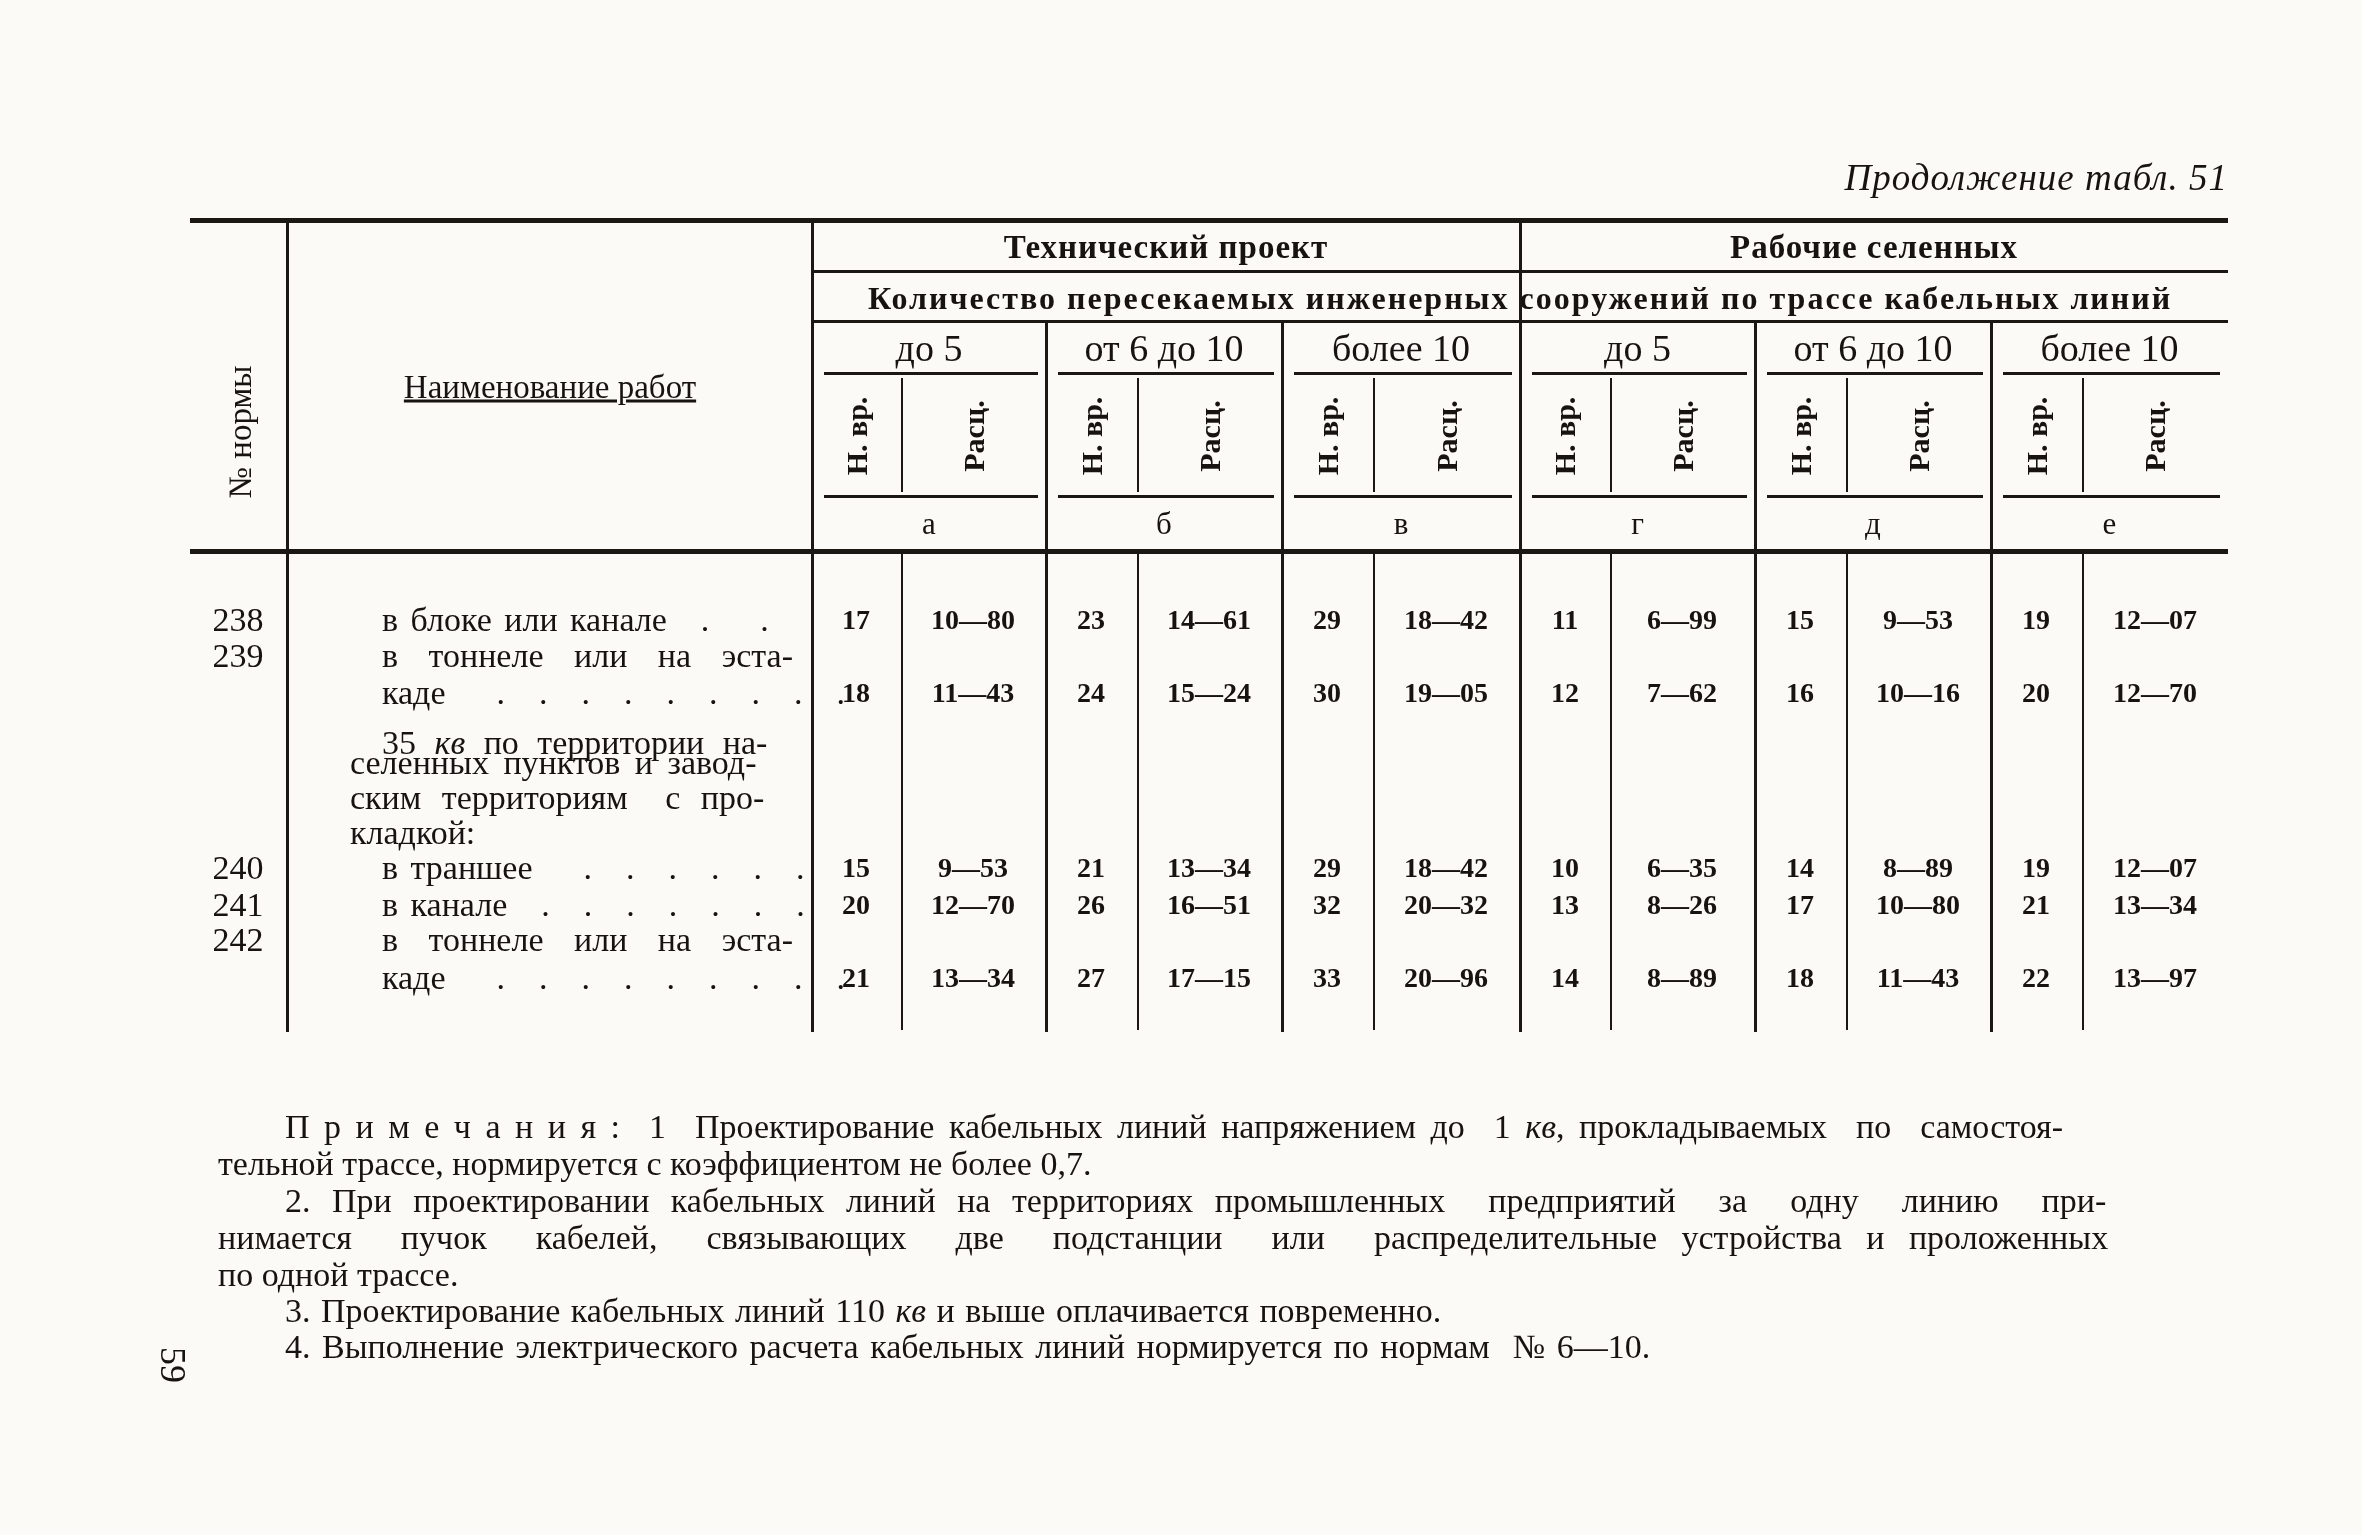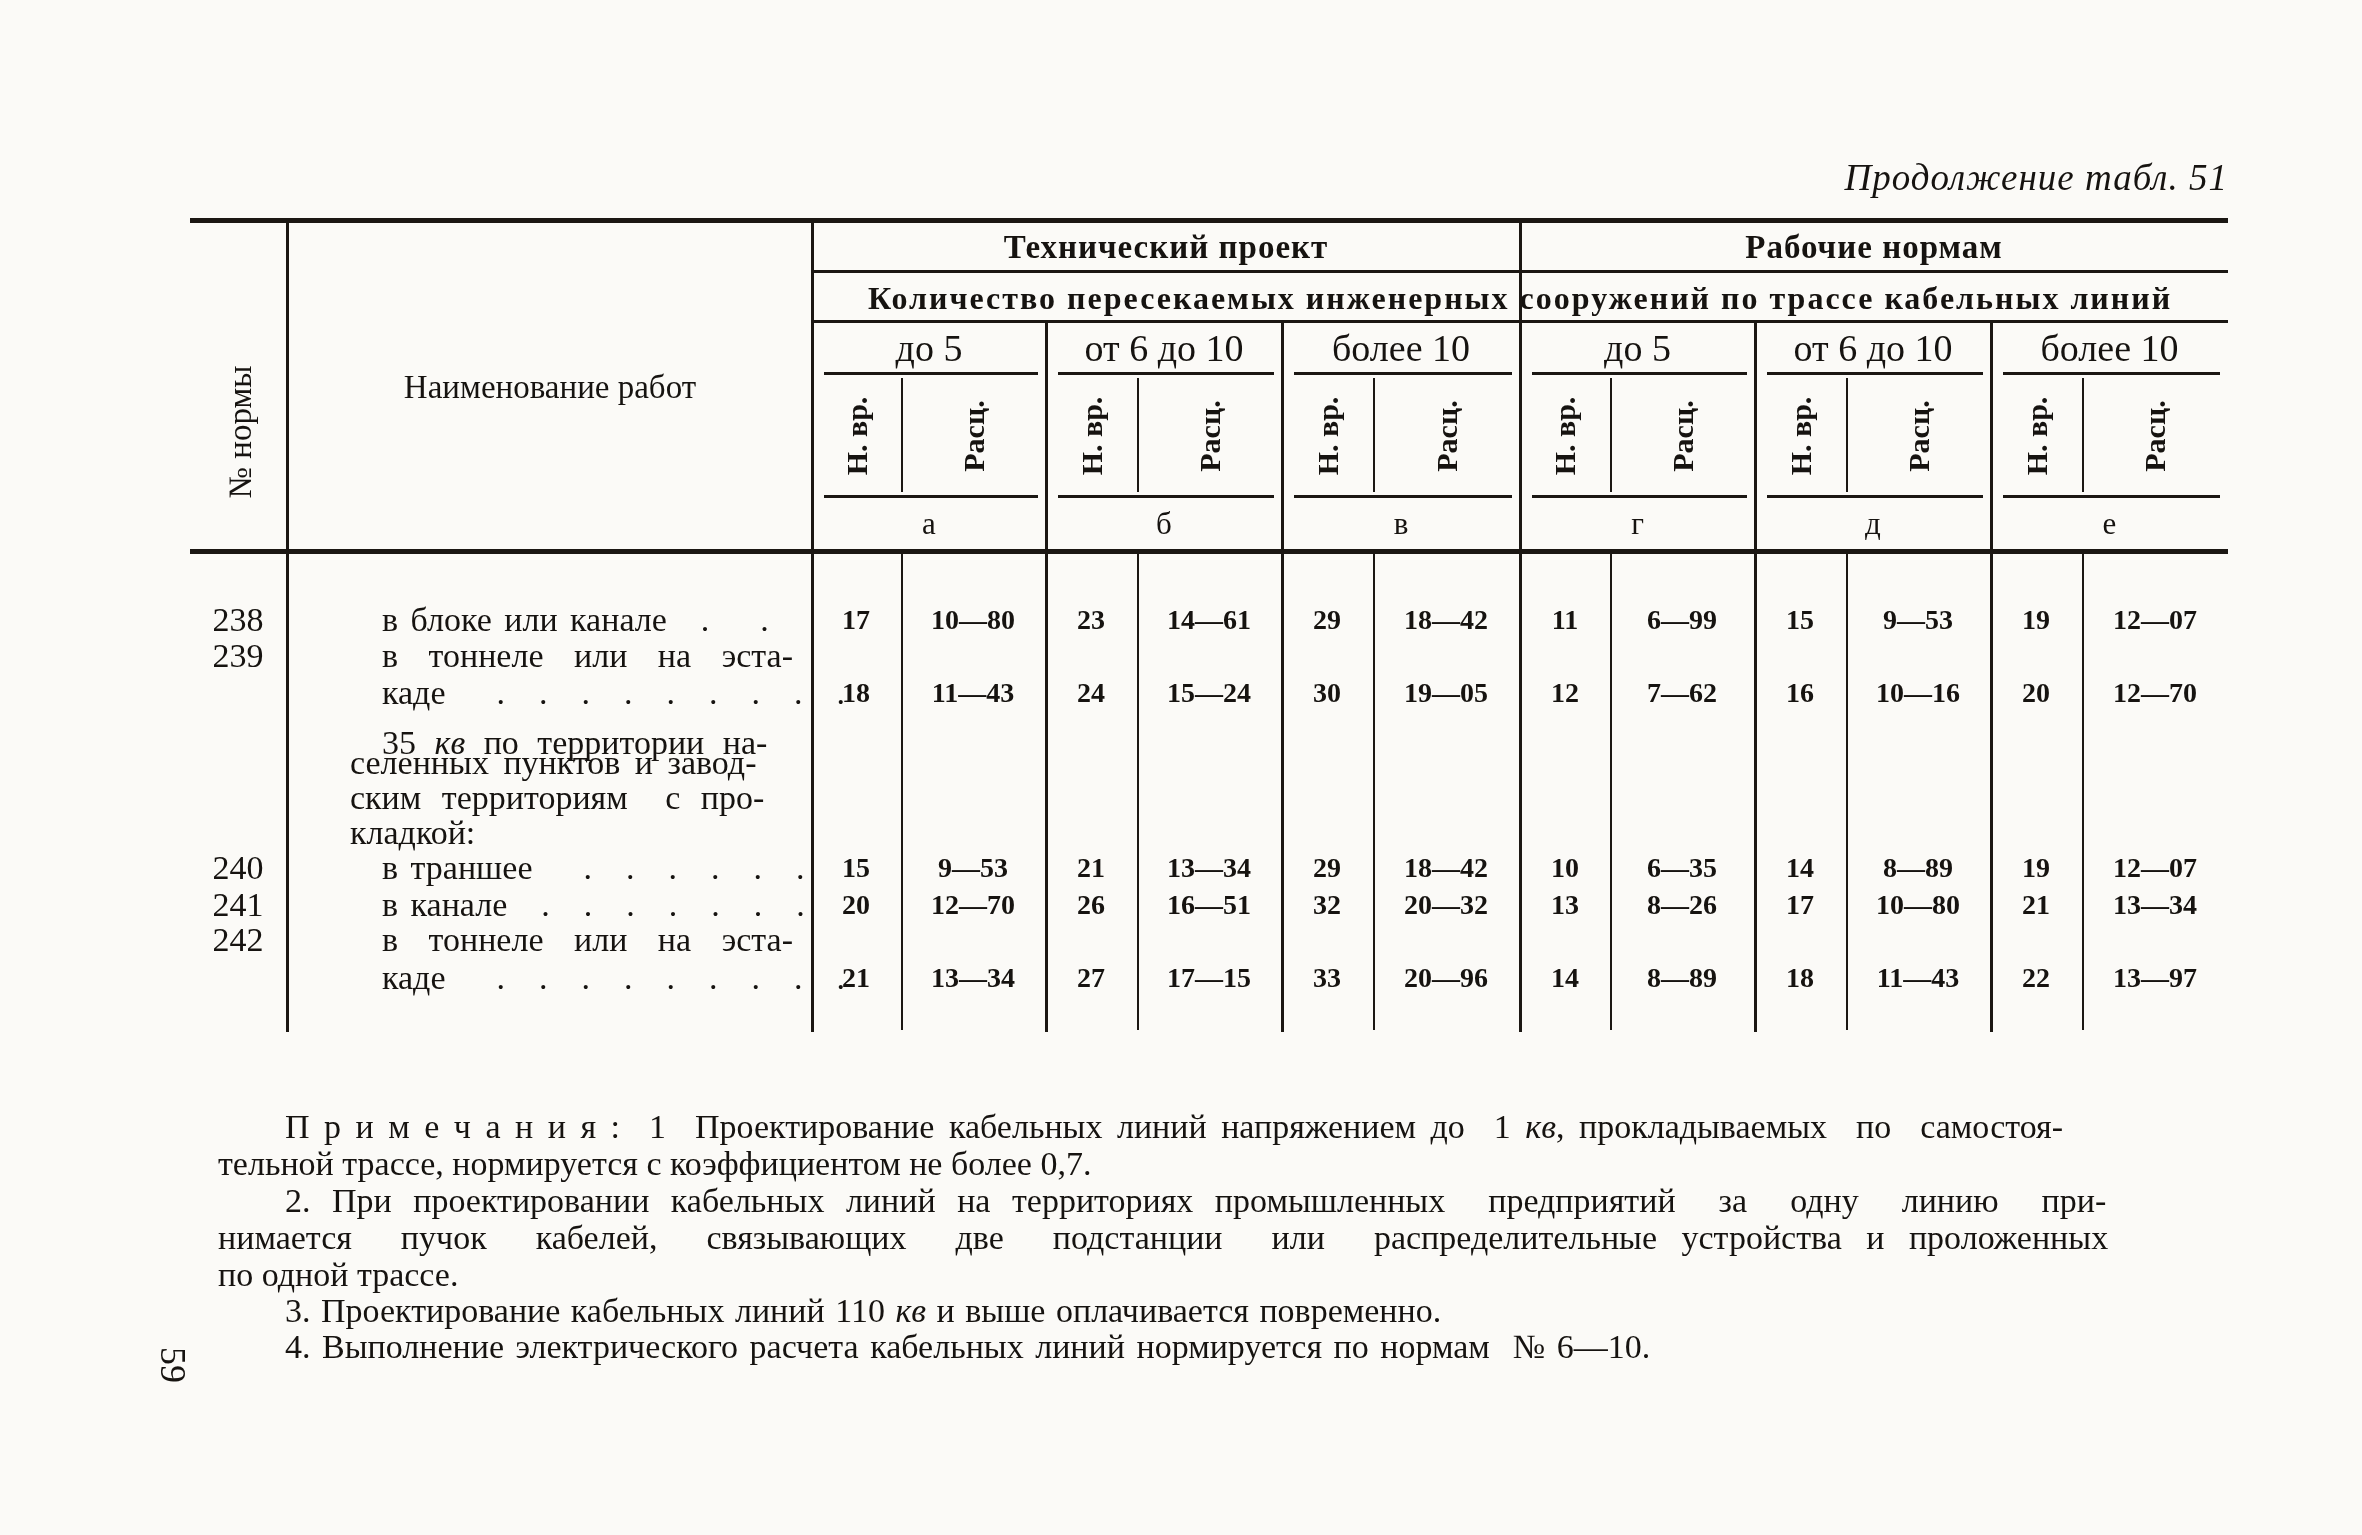--- a/index.html
+++ b/index.html
@@ -37,23 +37,23 @@
   .note-line{font-size:34px;height:40px;line-height:40px;}
 </style>
 </head>
 <body>
 
 <div id="caption">Продолжение табл. 51</div>
 <div id="page-number">59</div>
 
 <div id="table">
   <div class="abs ctr rot norm-hdr" style="left:240px;top:432px;">№ нормы</div>
-  <div class="abs ctr name-hdr" style="left:550px;top:387px;">Наименование работ</div>
+  <div class="abs ctr name-hdr" style="left:550px;top:387px;text-decoration:underline;">Наименование работ</div>
   <div class="abs ctr section-hdr" style="left:1166px;top:247px;">Технический проект</div>
-  <div class="abs ctr section-hdr" style="left:1874px;top:247px;">Рабочие нормам</div>
+  <div class="abs ctr section-hdr" style="left:1874px;top:247px;">Рабочие селенных</div>
   <div class="abs ctr subheader" style="left:1520px;top:298px;">Количество пересекаемых инженерных сооружений по трассе кабельных линий</div>
   <div id="gen">
       <div class="rule" style="left: 190px; top: 218px; width: 2038px; height: 5px;"></div>
       <div class="rule" style="left: 812px; top: 270px; width: 1416px; height: 3px;"></div>
       <div class="rule" style="left: 812px; top: 320px; width: 1416px; height: 3px;"></div>
       <div class="rule" style="left: 190px; top: 549px; width: 2038px; height: 5px;"></div>
       <div class="rule" style="left: 824px; top: 372px; width: 214px; height: 3px;"></div>
       <div class="rule" style="left: 824px; top: 495px; width: 214px; height: 3px;"></div>
       <div class="rule" style="left: 1058px; top: 372px; width: 216px; height: 3px;"></div>
       <div class="rule" style="left: 1058px; top: 495px; width: 216px; height: 3px;"></div>

